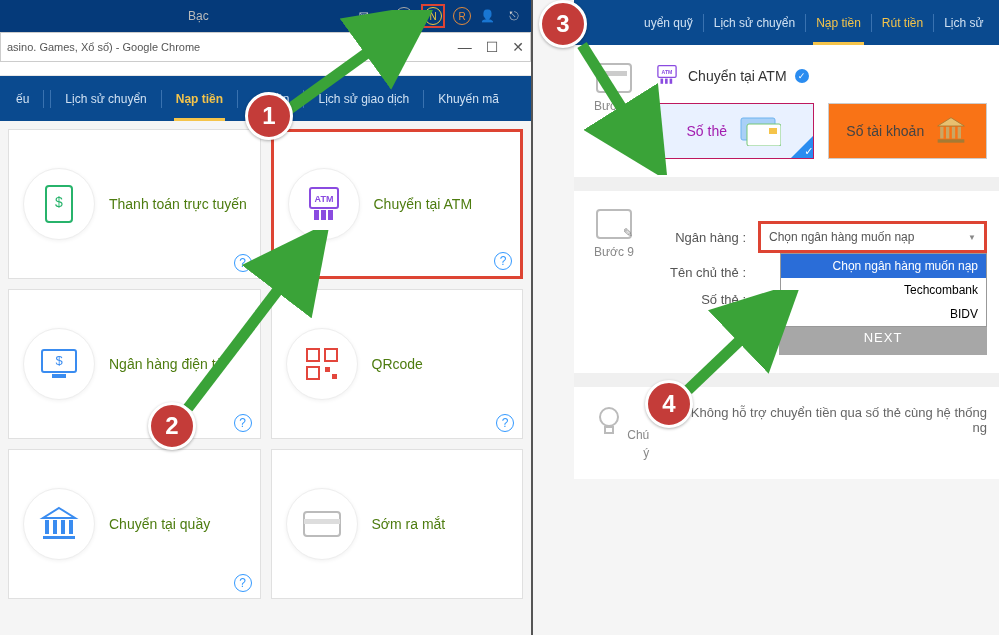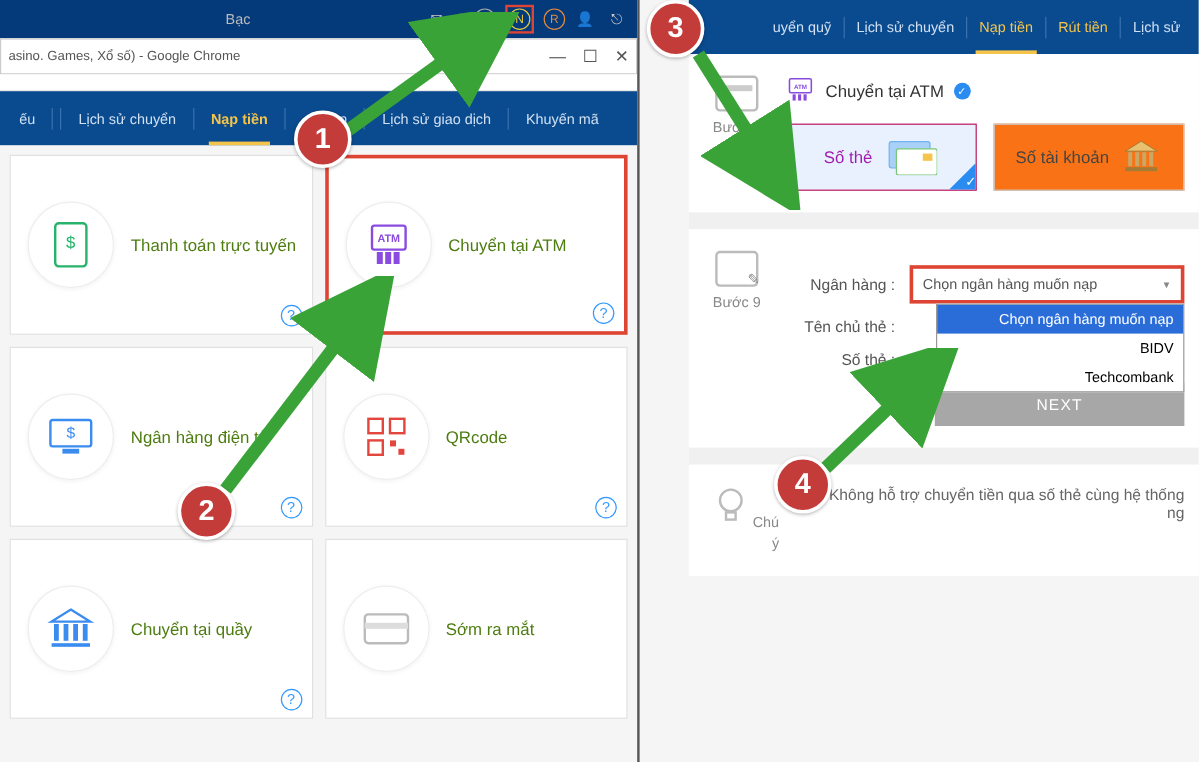--- a/index.html
+++ b/index.html
@@ -377,22 +377,22 @@
           </div>
           <div class="form-row">
             <span class="flab">Tên chủ thẻ :</span>
           </div>
           <div class="form-row">
             <span class="flab">Số thẻ :</span>
           </div>
 
           <div class="dropdown" style="top:44px; right:0;">
             <div class="opt sel">Chọn ngân hàng muốn nạp</div>
+            <div class="opt">Techcombank</div>
             <div class="opt">BIDV</div>
-            <div class="opt">Techcombank</div>
           </div>
 
           <div class="next-btn">NEXT</div>
         </div>
       </div>
 
       <div class="note-section">
         <div class="sidecol">
           <svg width="28" height="34" viewBox="0 0 28 34">
             <circle cx="14" cy="12" r="9" fill="none" stroke="#bbb" stroke-width="2"></circle>

